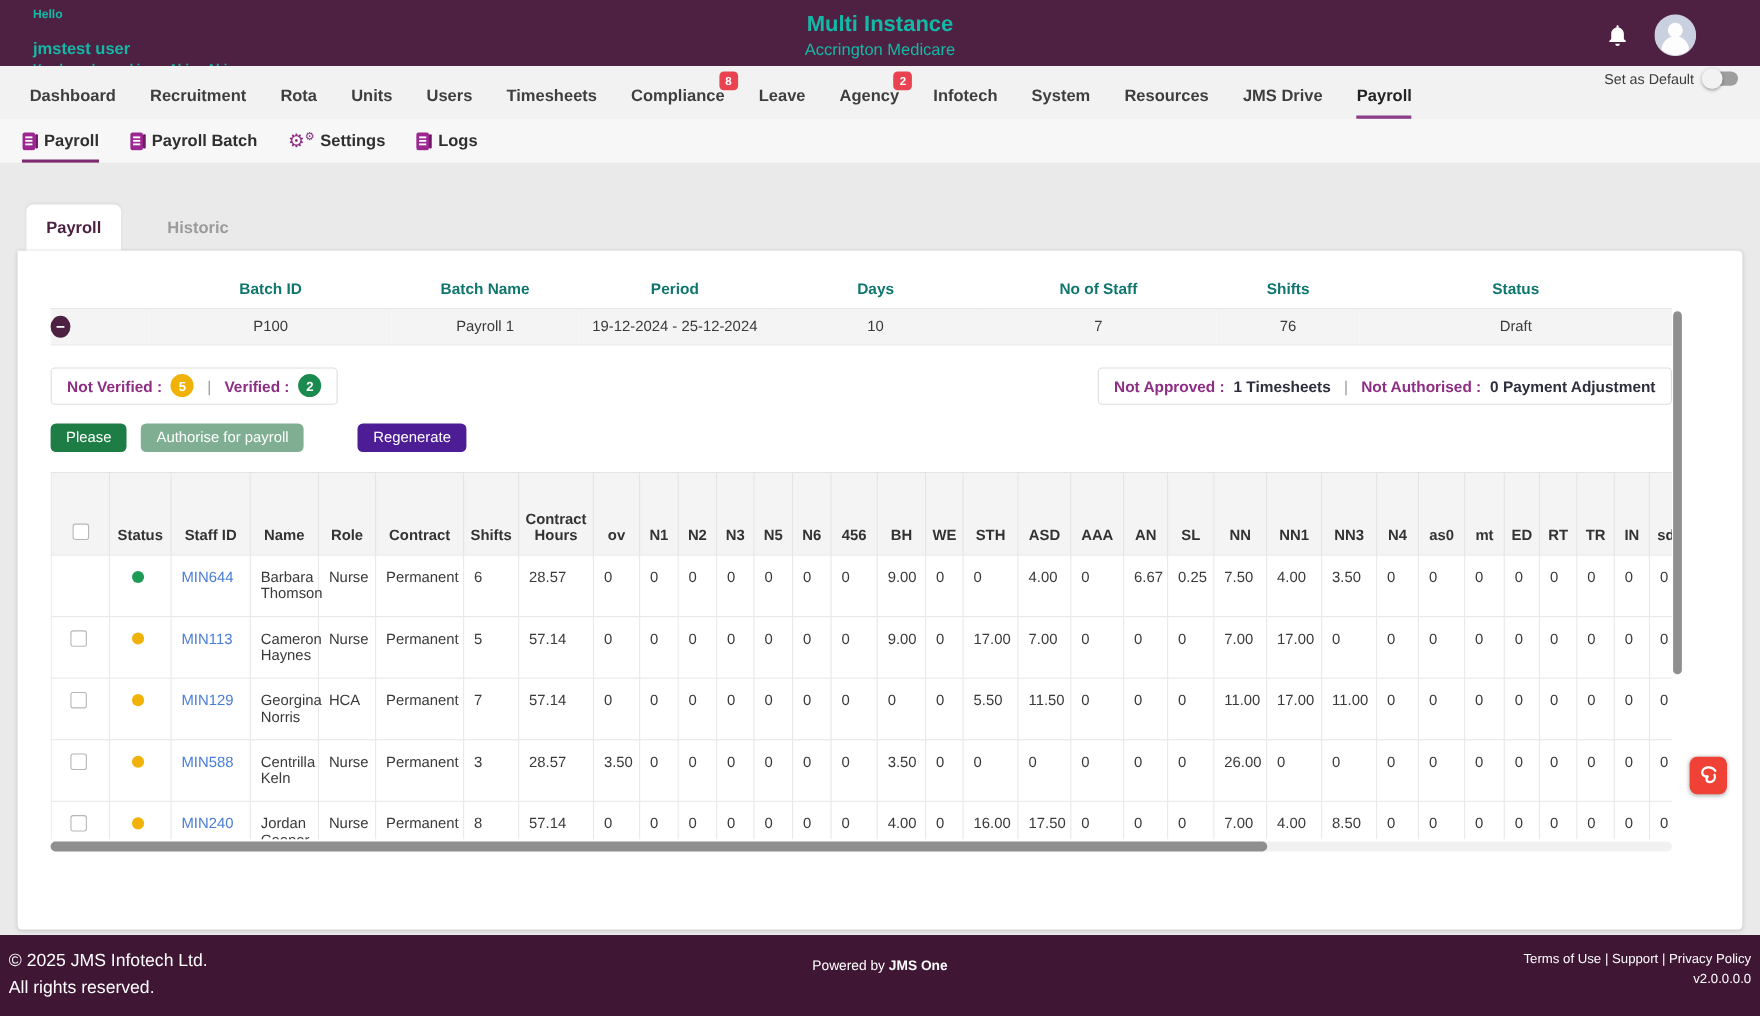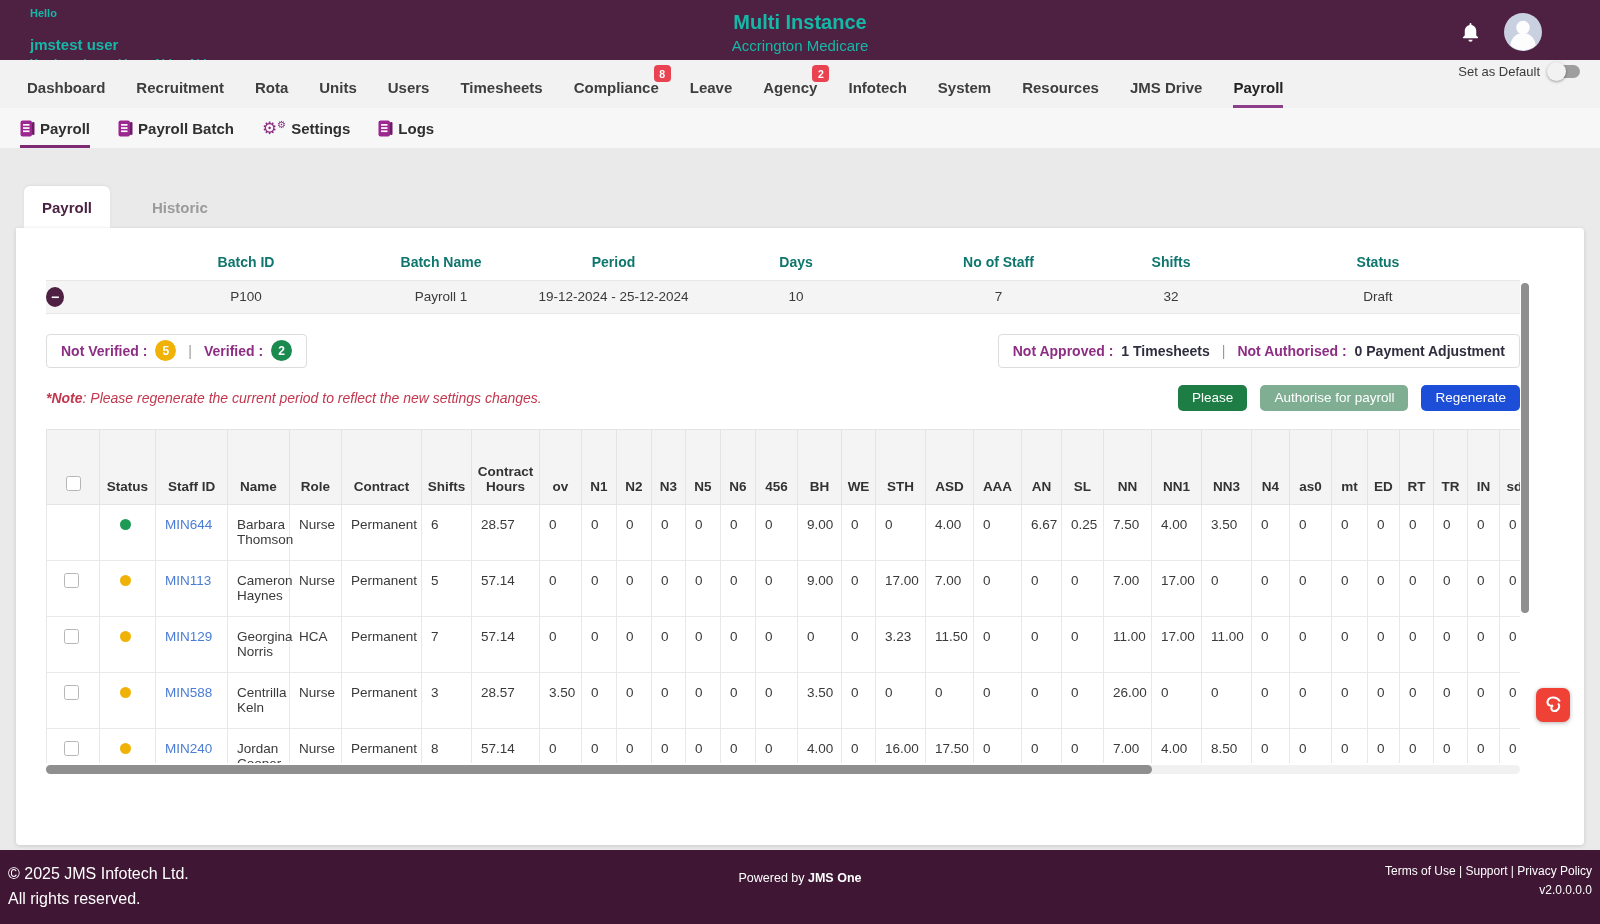--- a/index.html
+++ b/index.html
@@ -64,21 +64,21 @@
   .cb-green { background:#1b8a4e; }
 
   
   .note-actions { display:flex; justify-content:space-between; align-items:center; margin-top:17px; }
   .note { font-size:14px; font-style:italic; color:#c2374e; }
   .note b { font-weight:bold; }
   .btns { display:flex; gap:13px; }
   .btn { height:26px; border:none; border-radius:5px; color:#fff; font-size:13.5px; padding:0 14px; cursor:pointer; font-family:inherit; }
   .btn-verify { background:#1e7d45; }
   .btn-auth { background:#7fae92; }
-  .btn-regen { background:#1d4ed8; }
+  .btn-regen { background:#4c1d95;margin-left:36px; }
 
   
   .staff-wrap { margin-top:18px; width:100%; overflow:hidden; height:334px; }
   .staff-table { border-collapse:collapse; table-layout:fixed; width:1483px; }
   .staff-table th { height:75px; vertical-align:bottom; text-align:center; font-size:13.5px; font-weight:bold; color:#333; padding-bottom:10px; border:1px solid #e4e4e4; background:#f4f4f4; }
   .staff-table td { height:56px; vertical-align:top; text-align:left; font-size:13.5px; color:#3a3a3a; padding:12px 4px 0 9px; border:1px solid #e8e8e8; background:#fff; }
   td.cb-cell, td.status-cell { text-align:center; padding-left:0; }
   .cb { display:inline-block; width:15px; height:15px; border:1.5px solid #b6b6b6; border-radius:2.5px; background:#fff; cursor:pointer; }
   .dot { display:inline-block; width:11px; height:11px; border-radius:50%; margin-top:2px; }
   .dot-green { background:#1d9a55; }
@@ -265,21 +265,21 @@
           </tr>
         </thead>
         <tbody>
           <tr>
             <td class="expand-cell"><span class="collapse-btn">−</span></td>
             <td>P100</td>
             <td>Payroll 1</td>
             <td>19-12-2024 - 25-12-2024</td>
             <td>10</td>
             <td>7</td>
-            <td>32</td>
+            <td>76</td>
             <td>Draft</td>
           </tr>
         </tbody>
       </table>
 
       <div class="summary-row">
         <div class="sum-box">
           <span class="plabel">Not Verified :</span>
           <span class="count-badge cb-yellow">5</span>
           <span class="sep">|</span>
@@ -289,21 +289,20 @@
         <div class="sum-box">
           <span class="plabel">Not Approved :</span>
           <span class="dval">1 Timesheets</span>
           <span class="sep">|</span>
           <span class="plabel">Not Authorised :</span>
           <span class="dval">0 Payment Adjustment</span>
         </div>
       </div>
 
       <div class="note-actions">
-        <div class="note"><b>*Note</b><span>: Please regenerate the current period to reflect the new settings changes.</span></div>
         <div class="btns">
           <button class="btn btn-verify">Please</button>
           <button class="btn btn-auth">Authorise for payroll</button>
           <button class="btn btn-regen">Regenerate</button>
         </div>
       </div>
 
       <div class="staff-wrap">
         <table class="staff-table">
           <colgroup id="staff-colgroup">
@@ -460,21 +459,21 @@
                 <td>57.14</td>
                 <td>0</td>
                 <td>0</td>
                 <td>0</td>
                 <td>0</td>
                 <td>0</td>
                 <td>0</td>
                 <td>0</td>
                 <td>0</td>
                 <td>0</td>
-                <td>3.23</td>
+                <td>5.50</td>
                 <td>11.50</td>
                 <td>0</td>
                 <td>0</td>
                 <td>0</td>
                 <td>11.00</td>
                 <td>17.00</td>
                 <td>11.00</td>
                 <td>0</td>
                 <td>0</td>
                 <td>0</td>

